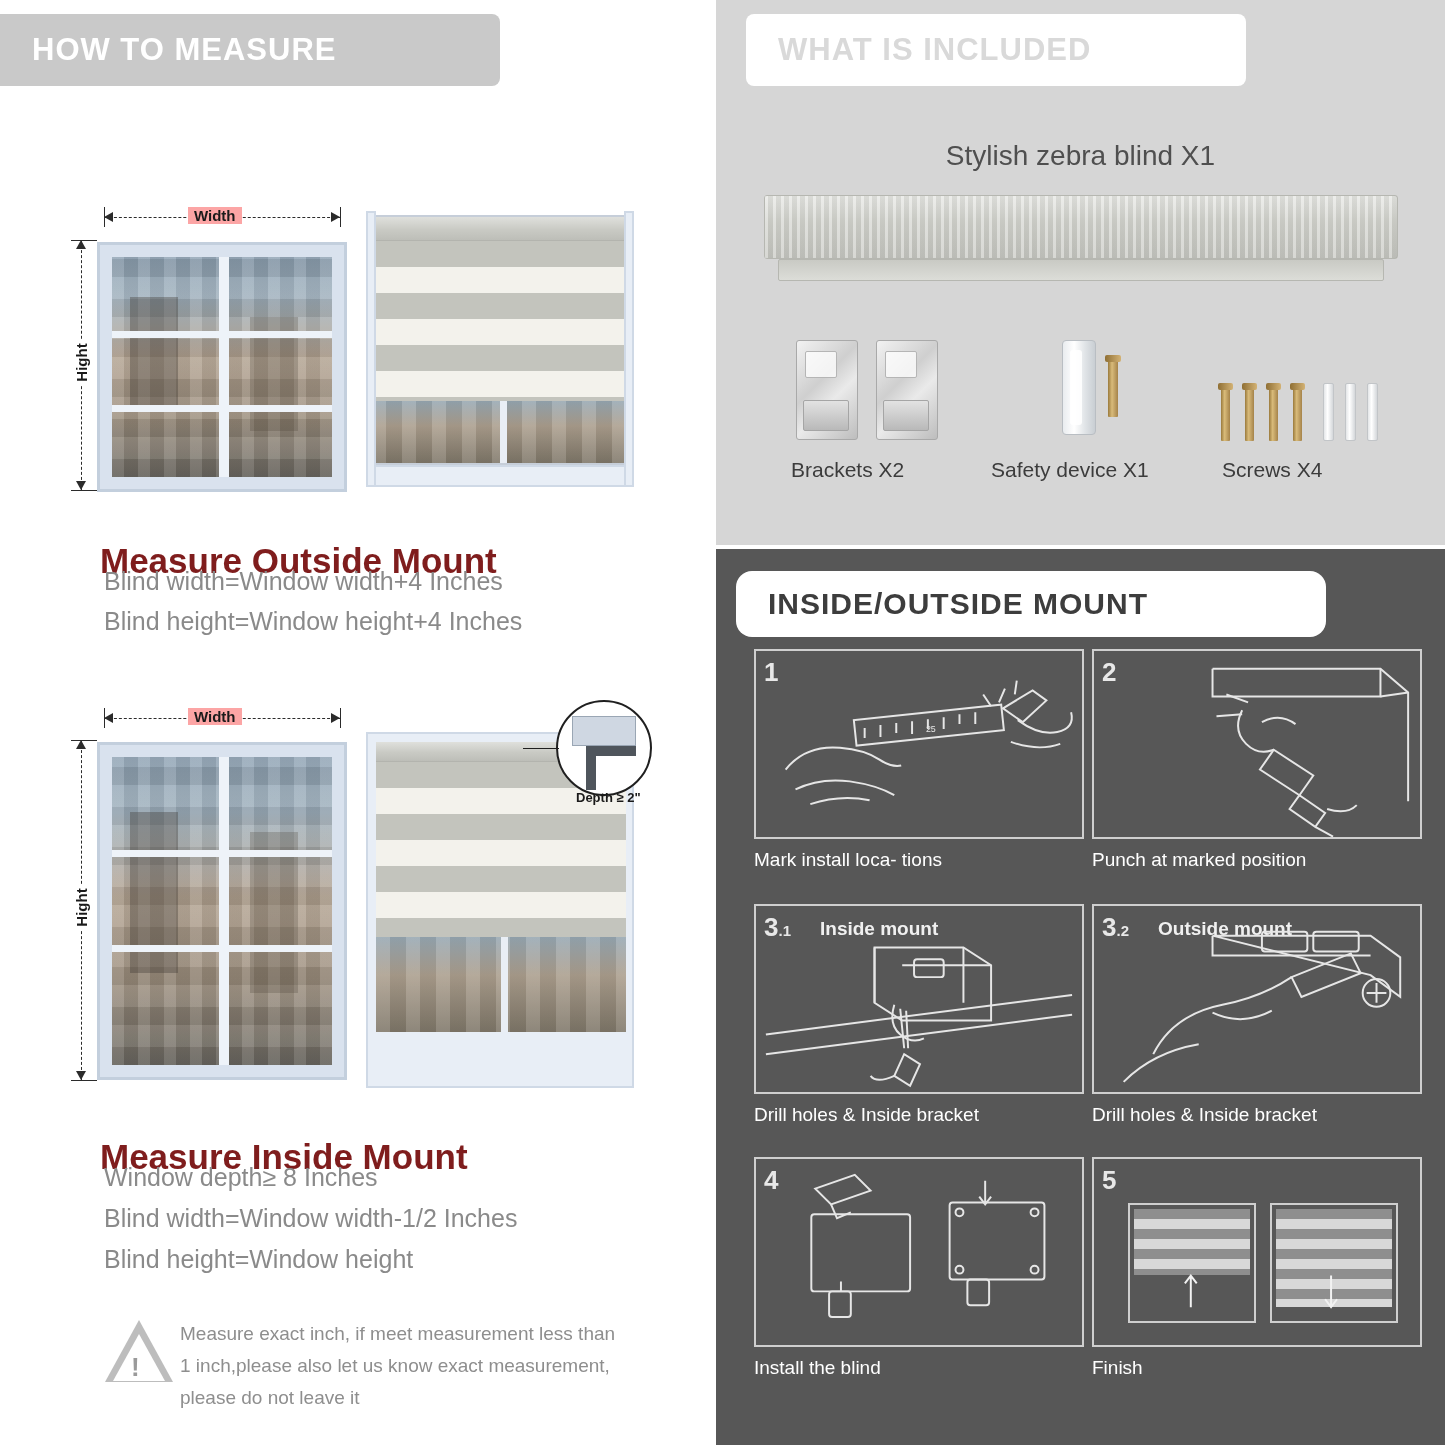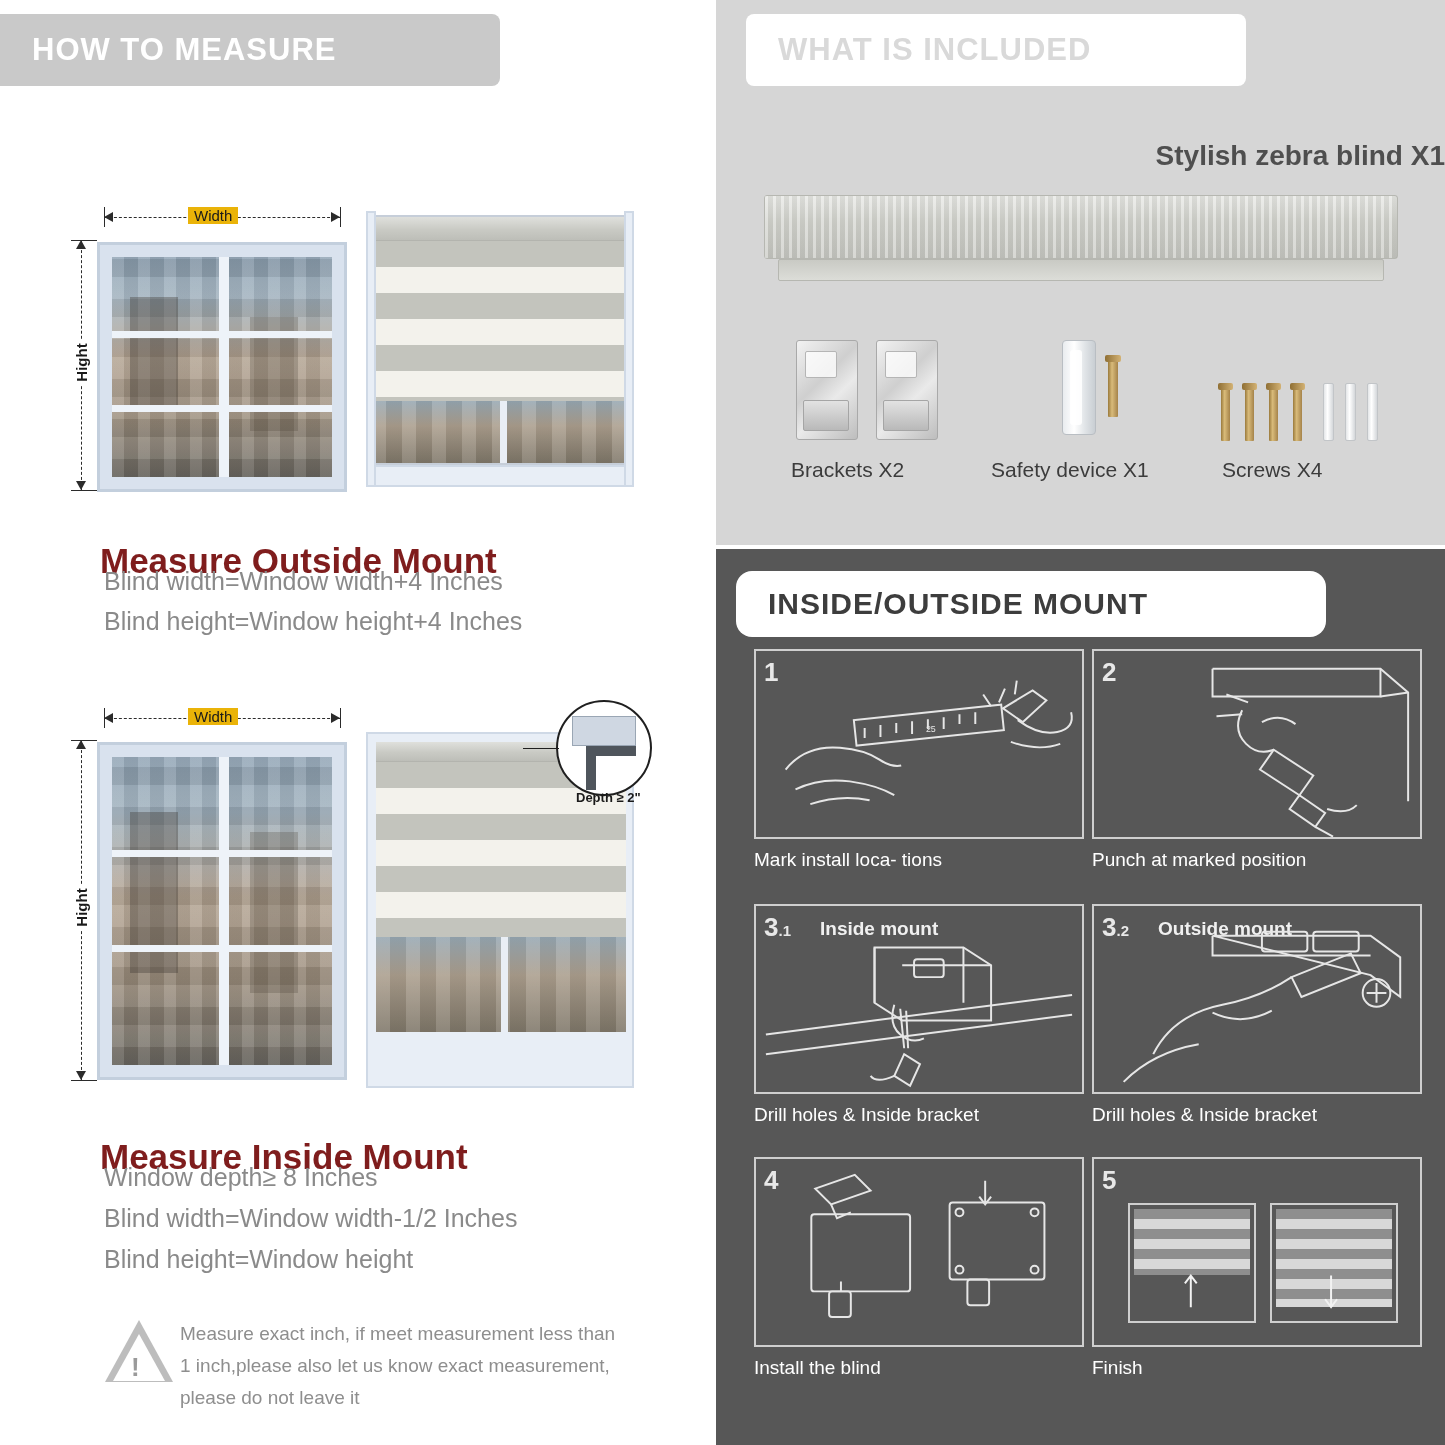--- a/index.html
+++ b/index.html
@@ -119,22 +119,22 @@
   .tick-h { position: absolute; height: 0; border-top: 1.5px solid #2b2b2b; }
   .arrow {
     position: absolute; width: 0; height: 0;
   }
   .arrow-l { border-top: 5px solid transparent; border-bottom: 5px solid transparent; border-right: 9px solid #2b2b2b; }
   .arrow-r { border-top: 5px solid transparent; border-bottom: 5px solid transparent; border-left: 9px solid #2b2b2b; }
   .arrow-u { border-left: 5px solid transparent; border-right: 5px solid transparent; border-bottom: 9px solid #2b2b2b; }
   .arrow-d { border-left: 5px solid transparent; border-right: 5px solid transparent; border-top: 9px solid #2b2b2b; }
   .dim-label {
     position: absolute;
-    font-size: 15px; color: #1a1a1a; background: #eab308;
-    padding: 0 6px; font-weight: normal; text-align: center;
+    font-size: 15px; color: #1a1a1a; background: #fca5a5;
+    padding: 0 6px; font-weight: bold; text-align: center;
   }
   .dim-label-v {
     position: absolute;
     font-size: 15px; color: #1a1a1a; background: #ffffff;
     padding: 4px 0; font-weight: bold;
     transform: rotate(-90deg); transform-origin: center center;
   }
 
   .heading {
     position: absolute;
@@ -199,22 +199,22 @@
   }
   #banner-included {
     position: absolute; left: 30px; top: 14px; width: 500px; height: 72px;
     background: #ffffff;
     border-radius: 8px;
     display: flex; align-items: center;
   }
   #banner-included .banner-text { color: #d9d9d9; }
   .included-title {
     position: absolute;
-    font-size: 28px; font-weight: bold; color: #4f4f4f;
-    width: 100%; text-align: right;
+    font-size: 28px; font-weight: normal; color: #4f4f4f;
+    width: 100%; text-align: center;
   }
   .big-blind {
     position: absolute;
     border-radius: 3px;
   }
   .big-blind-top {
     position: absolute; left: 0; right: 0; top: 0; height: 64px;
     background: linear-gradient(180deg, #e3e4e0 0%, #d0d1cb 40%, #c2c3bd 100%);
     border: 1px solid #b6b7b1;
     border-radius: 3px;

